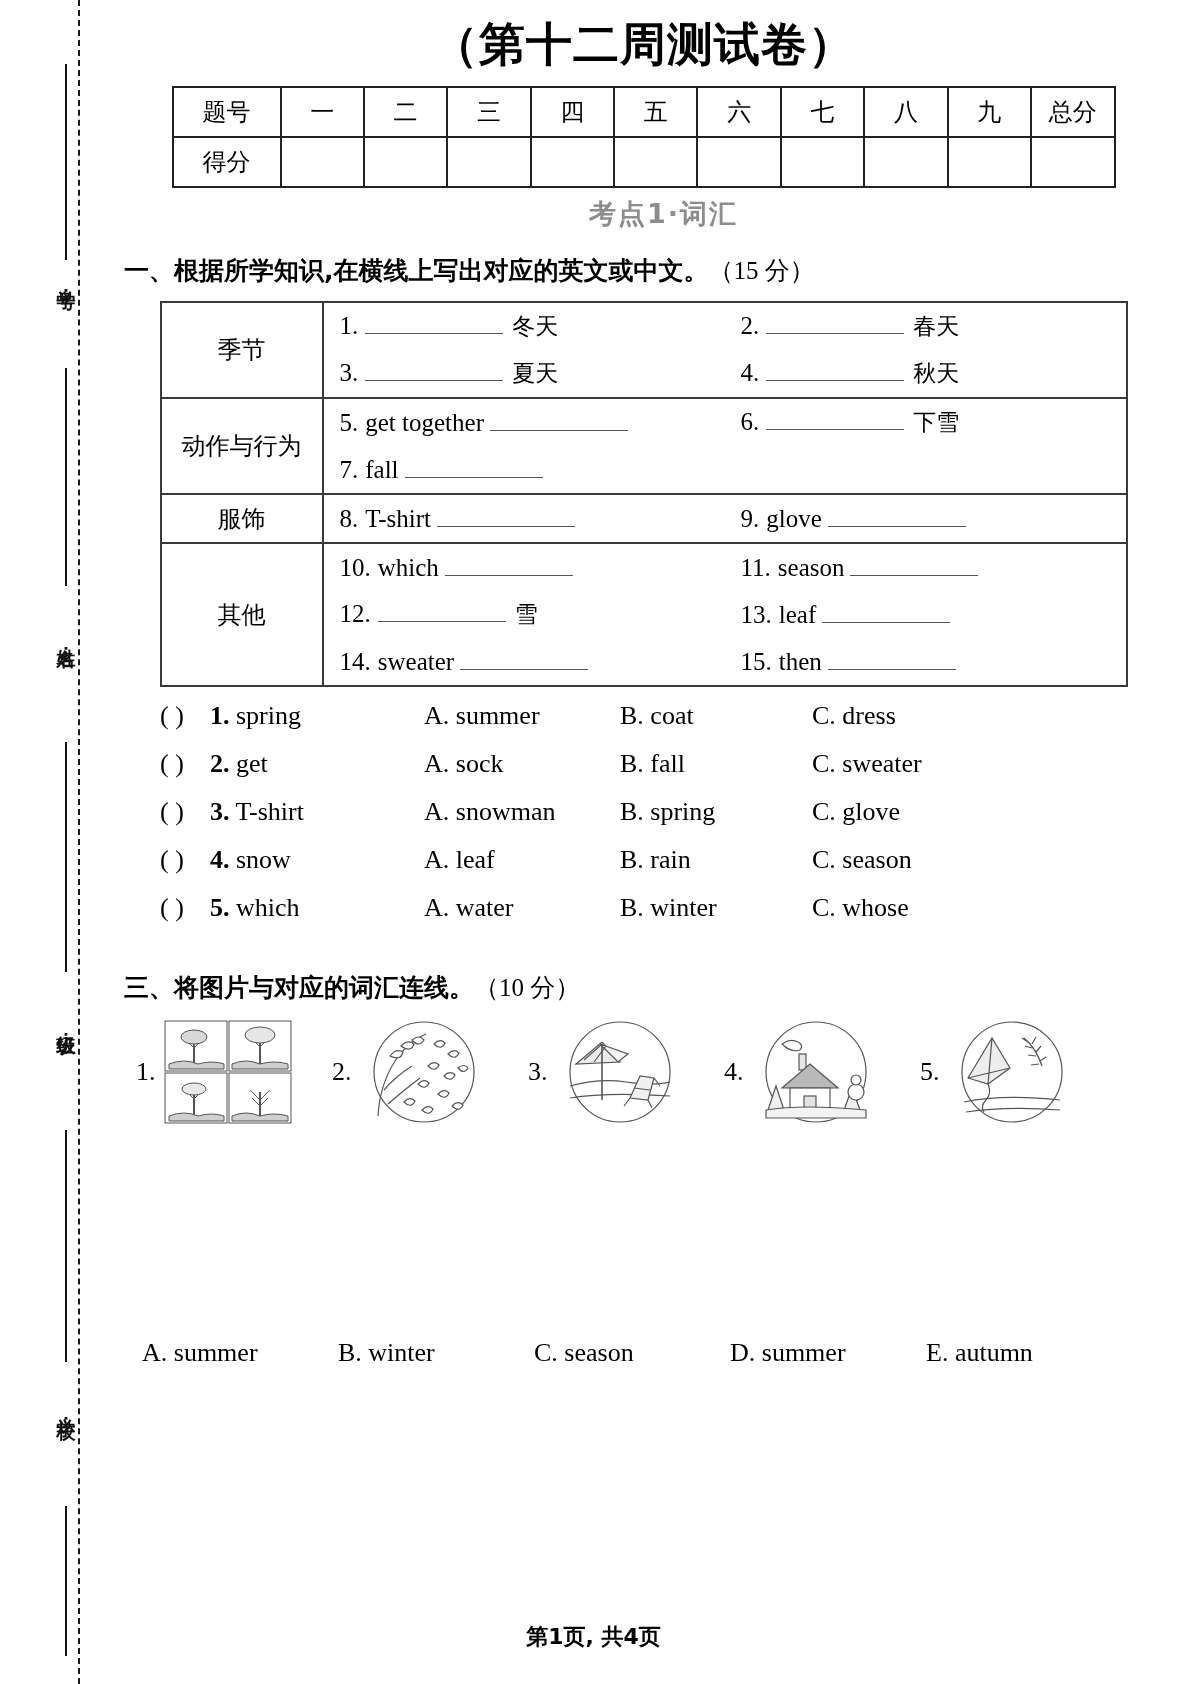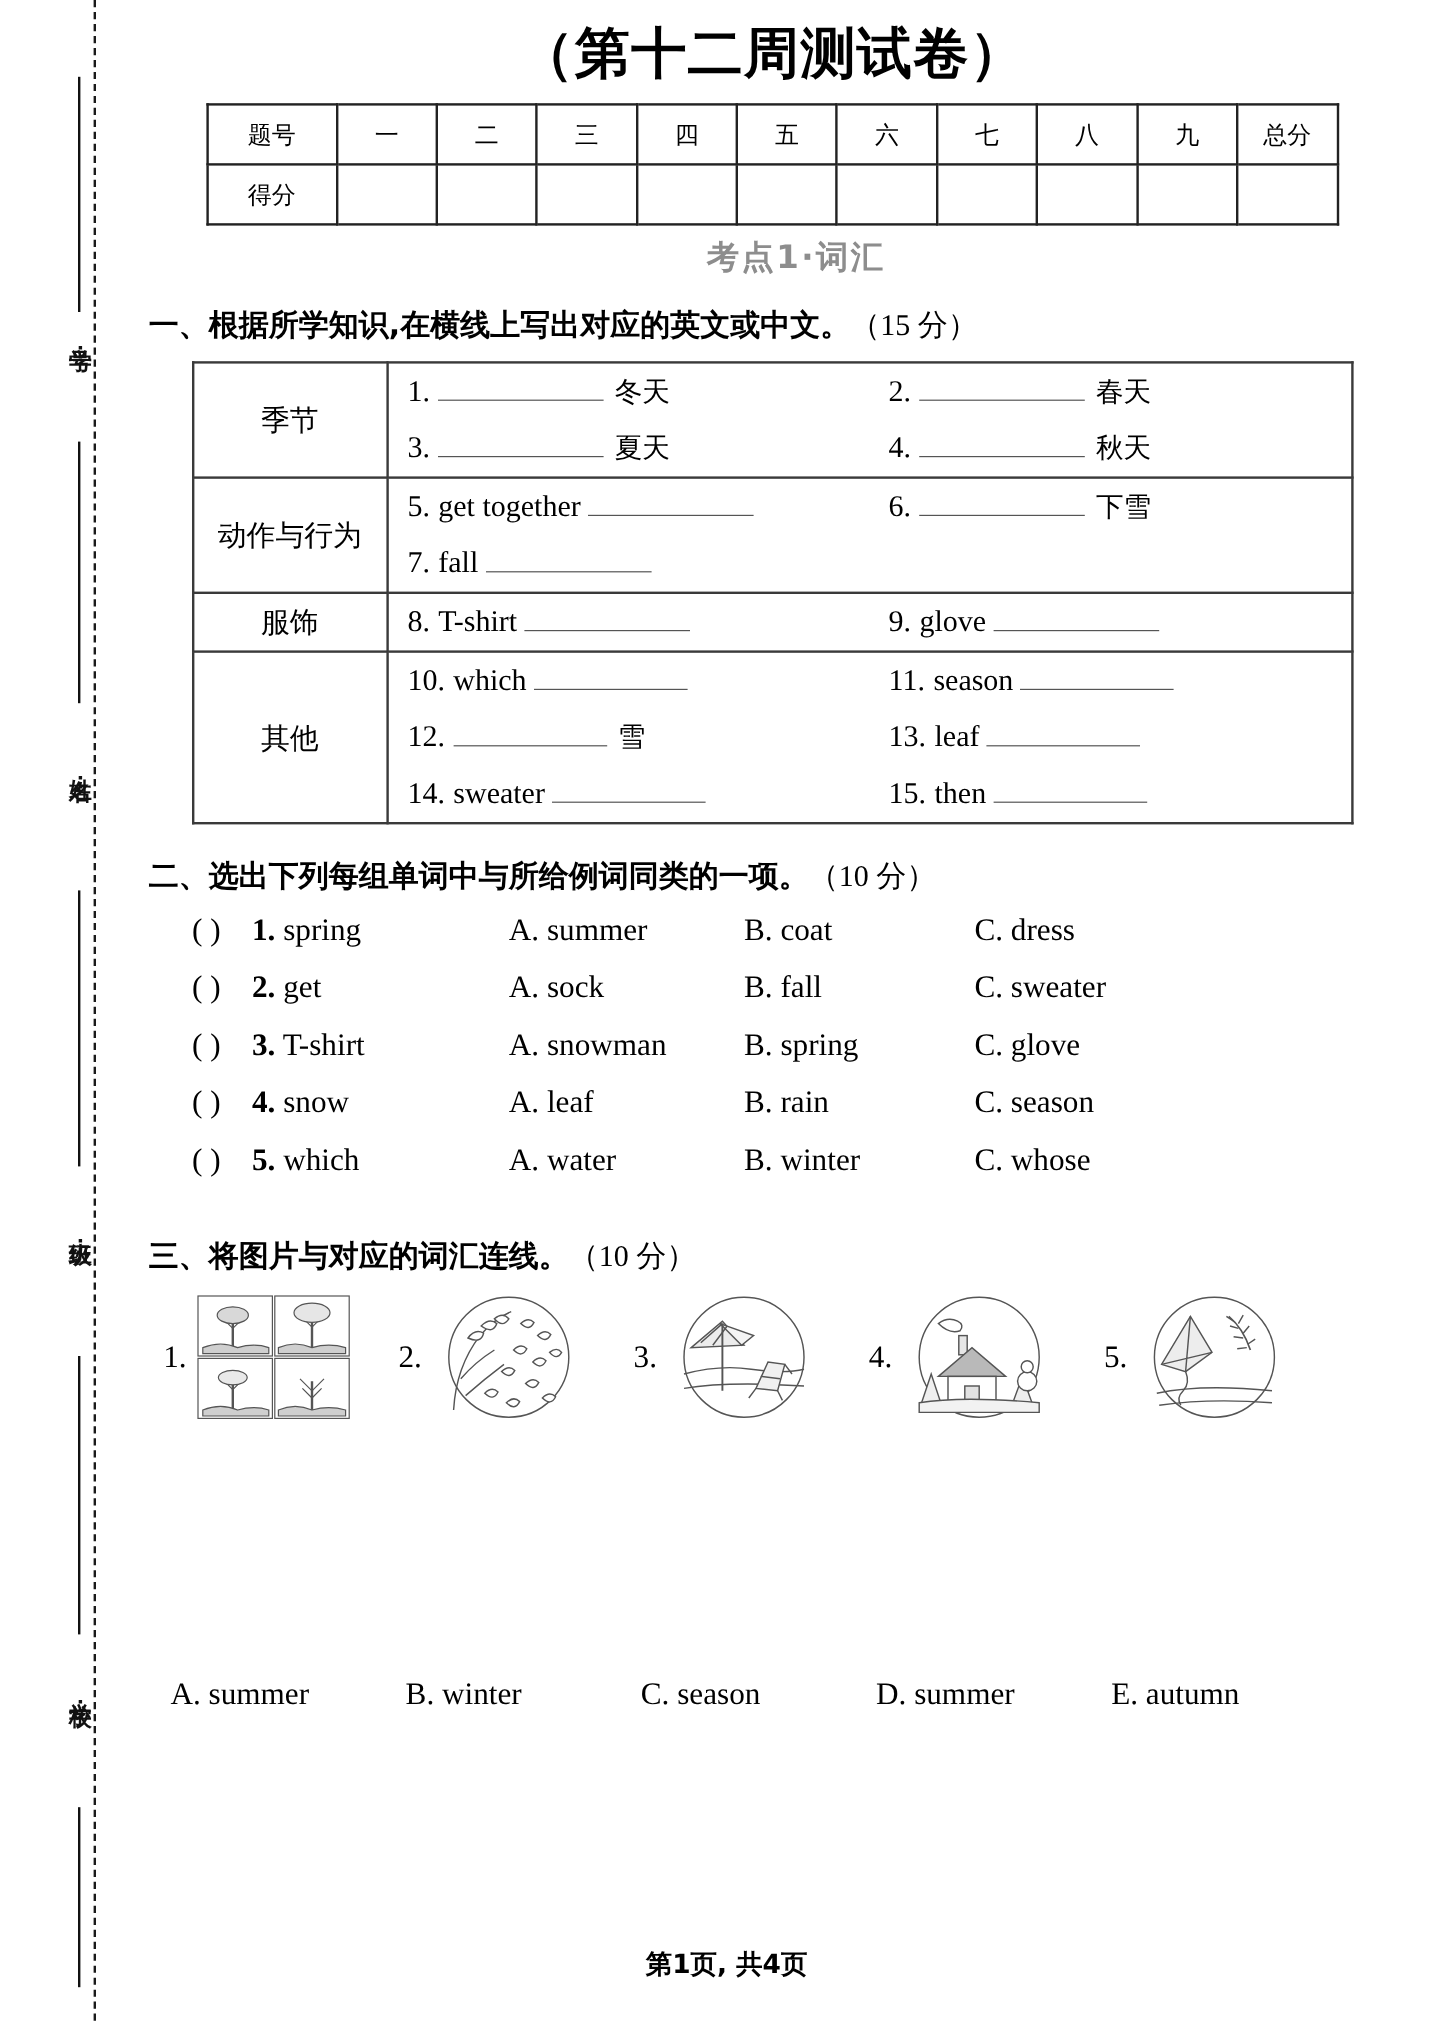--- a/index.html
+++ b/index.html
@@ -101,21 +101,21 @@
     border-collapse: collapse;
     width: 100%;
     table-layout: fixed;
   }
   table.score td {
     border: 2px solid #222;
     height: 46px;
     text-align: center;
     vertical-align: middle;
     font-family: "DejaVu Sans", "Liberation Sans", sans-serif;
-    font-size: 20px;
+    font-size: 24px;
     font-weight: 500;
     color: #000;
   }
   table.score td.rowhead {
     width: 104px;
     font-weight: 500;
   }
 
   
   .banner {
@@ -251,21 +251,21 @@
   .opt {
     width: 196px;
     font-family: "Liberation Serif", "DejaVu Serif", serif;
     font-size: 26px;
     color: #000;
     white-space: nowrap;
   }
 
   .footer {
     position: absolute;
-    left: 12px;
+    left: 0;
     top: 1622px;
     width: 1095px;
     text-align: center;
     margin-left: -50px;
     font-family: "DejaVu Sans", "Liberation Sans", sans-serif;
     font-size: 22px;
     font-weight: 700;
     color: #000;
   }
 </style>
@@ -444,21 +444,20 @@
               <span class="en">then</span>
               <span class="blank short"></span>
             </div>
           </div>
         </td>
       </tr>
     </tbody>
       </table>
   </div>
 
-  <div class="qhead" style="margin-top:26px;"><span>二、选出下列每组单词中与所给例词同类的一项。</span><span class="score-note">（10 分）</span></div>
 
   <div class="mc-list">
     <div class="mc-row">
       <span class="mc-paren">(      )</span>
       <span class="mc-stem"><span class="n">1.</span> <span>spring</span></span>
       <span class="mc-a">A. summer</span>
       <span class="mc-b">B. coat</span>
       <span class="mc-c">C. dress</span>
     </div>
     <div class="mc-row">

